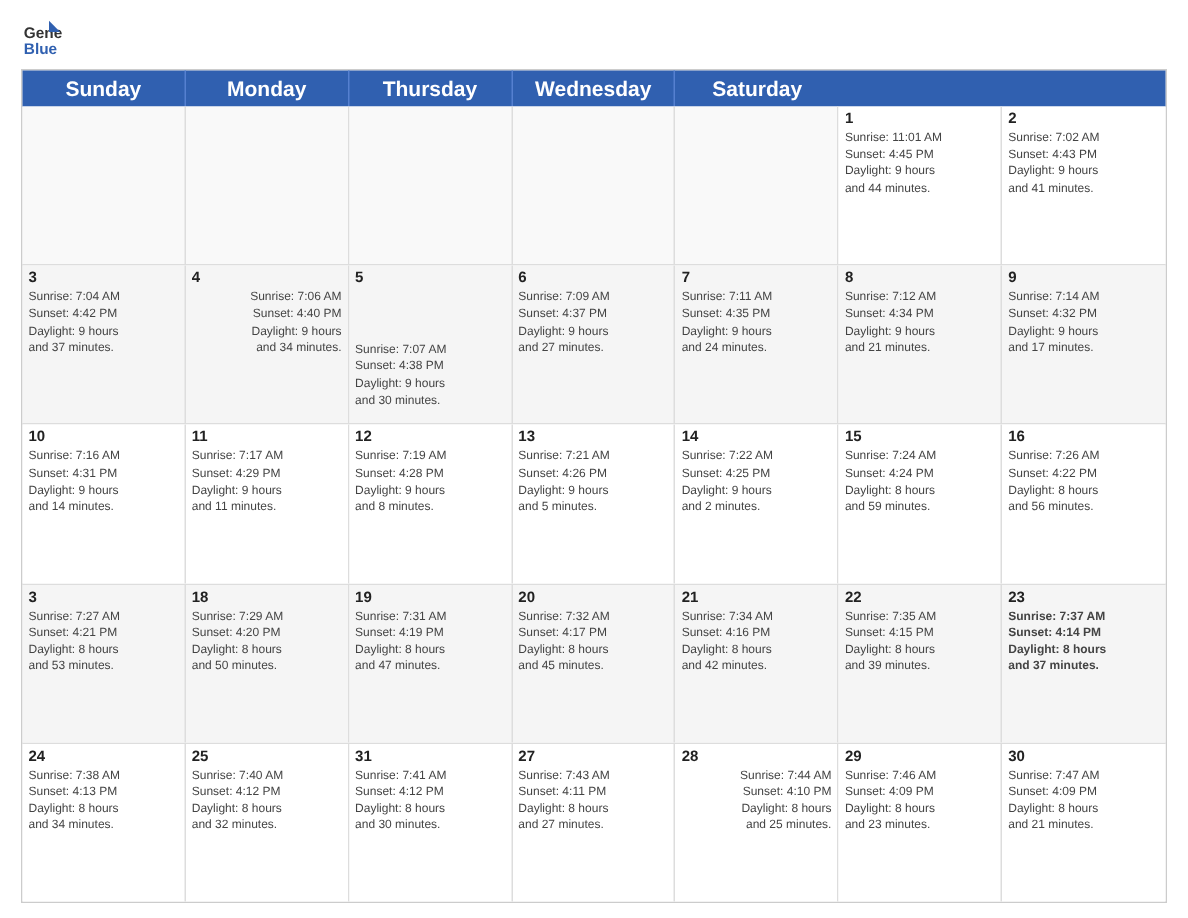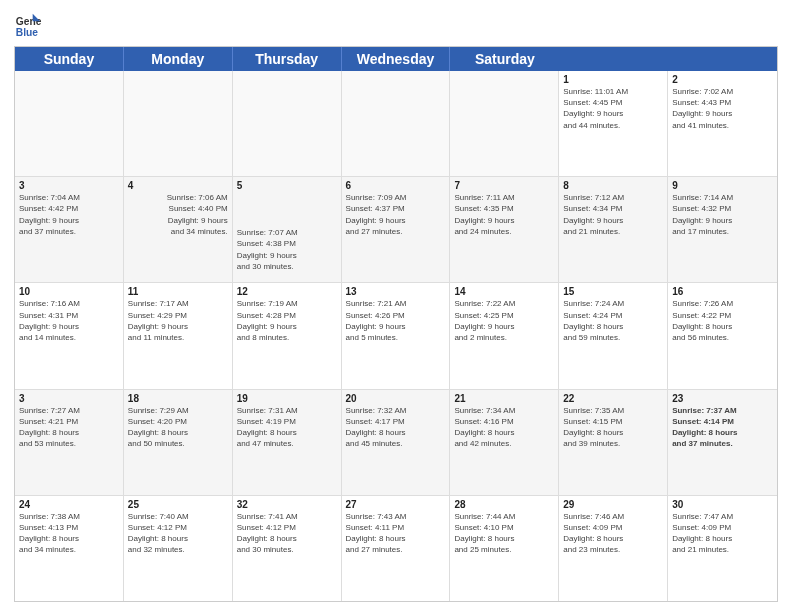--- a/index.html
+++ b/index.html
@@ -312,36 +312,36 @@
 and 34 minutes.</div>
           </div>
           <div class="cal-cell">
             <span class="day-num">25</span>
             <div class="day-info" style="white-space: pre-line;">Sunrise: 7:40 AM
 Sunset: 4:12 PM
 Daylight: 8 hours
 and 32 minutes.</div>
           </div>
           <div class="cal-cell">
-            <span class="day-num">32</span>
+            <span class="day-num">31</span>
             <div class="day-info" style="white-space: pre-line;">Sunrise: 7:41 AM
 Sunset: 4:12 PM
 Daylight: 8 hours
 and 30 minutes.</div>
           </div>
           <div class="cal-cell">
             <span class="day-num">27</span>
             <div class="day-info" style="white-space: pre-line;">Sunrise: 7:43 AM
 Sunset: 4:11 PM
 Daylight: 8 hours
 and 27 minutes.</div>
           </div>
           <div class="cal-cell">
             <span class="day-num">28</span>
-            <div class="day-info" style="white-space: pre-line;">Sunrise: 7:44 AM
+            <div class="day-info" style="white-space: pre-line; text-align: right;">Sunrise: 7:44 AM
 Sunset: 4:10 PM
 Daylight: 8 hours
 and 25 minutes.</div>
           </div>
           <div class="cal-cell">
             <span class="day-num">29</span>
             <div class="day-info" style="white-space: pre-line;">Sunrise: 7:46 AM
 Sunset: 4:09 PM
 Daylight: 8 hours
 and 23 minutes.</div>

